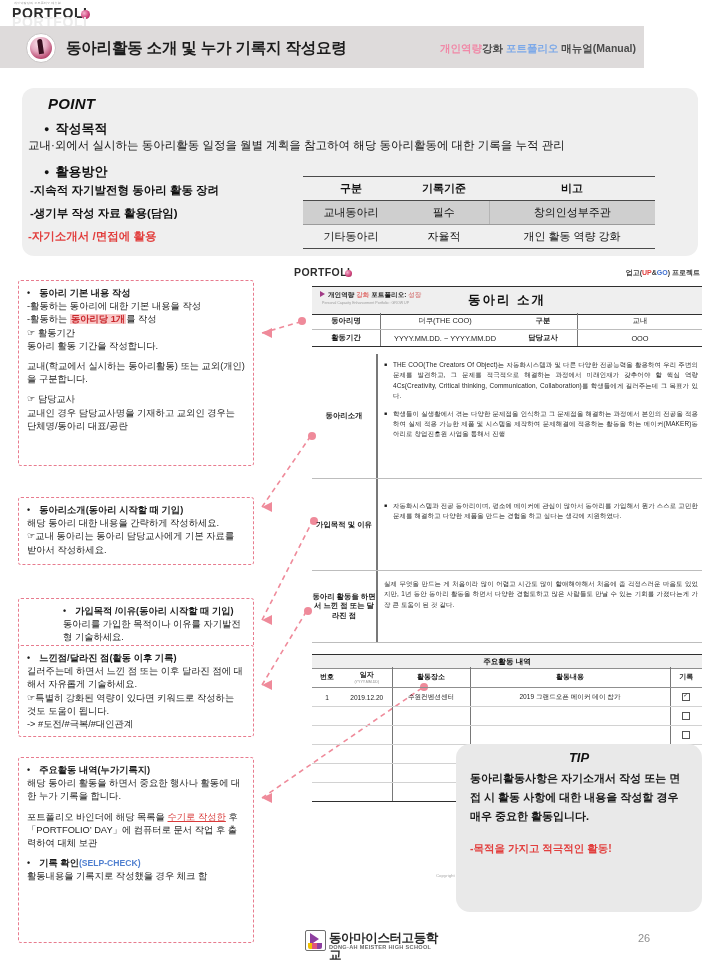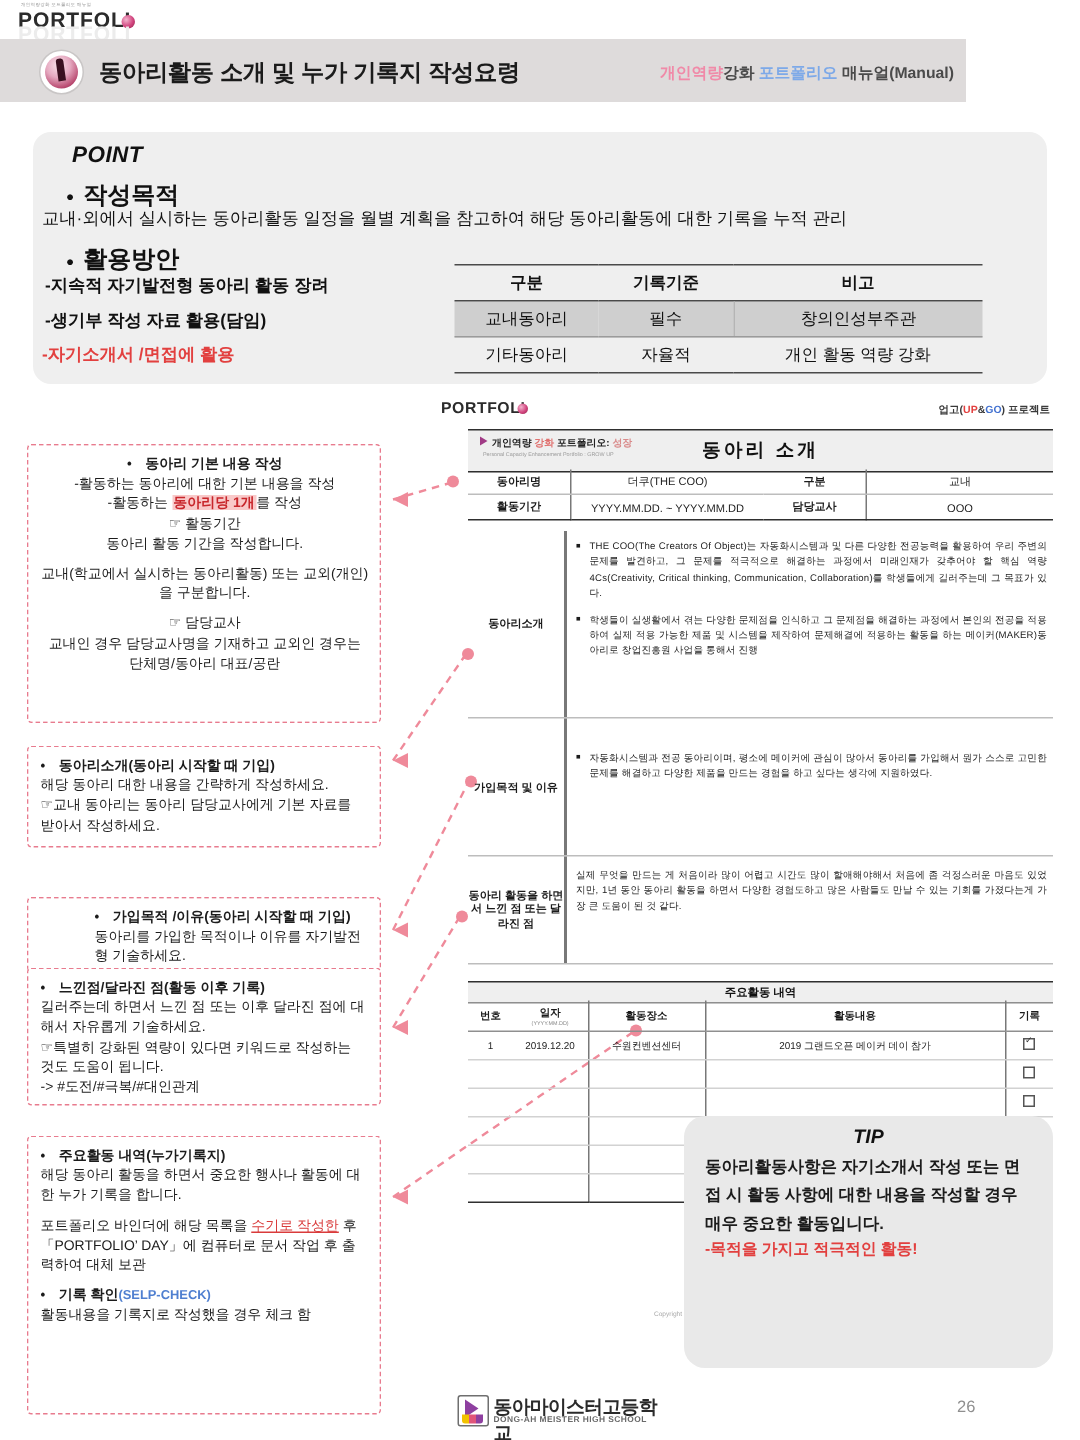--- a/index.html
+++ b/index.html
@@ -76,21 +76,21 @@
   .point-panel {
     position: absolute; left: 22px; top: 88px; width: 676px; height: 168px;
     background: #efefef; border-radius: 12px;
   }
   .point-title {
     position: absolute; left: 26px; top: 7px;
     font-size: 15px; font-weight: bold; font-style: italic; color: #111;
     letter-spacing: .3px;
   }
   .pt-bullet {
-    position: absolute; font-size: 16px; font-weight: bold; color: #111;
+    position: absolute; font-size: 13px; font-weight: bold; color: #111;
   }
   .pt-bullet::before {
     content: "\25CF"; font-size: 9px; margin-right: 6px; vertical-align: 1px;
   }
   .pt-line {
     position: absolute; font-size: 11.5px; color: #111; white-space: nowrap;
   }
   .pt-line.bold { font-weight: bold; }
   .pt-line.red { color: #e2403f; font-weight: bold; }
 
@@ -231,21 +231,21 @@
   .tipbox {
     position: absolute; left: 456px; top: 744px; width: 246px; height: 168px;
     background: #e9e9e9; border-radius: 14px; box-sizing: border-box;
     padding: 6px 14px;
   }
   .tip-title {
     text-align: center; font-size: 13px; font-weight: bold; font-style: italic;
     color: #111; margin-bottom: 4px;
   }
   .tip-body { font-size: 11px; line-height: 1.72; color: #1b1b1b; font-weight: bold; }
-  .tip-foot { margin-top: 0; font-size: 10.5px; font-weight: bold; color: #e2403f; }
+  .tip-foot { margin-top: 16px; font-size: 10.5px; font-weight: bold; color: #e2403f; }
 
   
   .footer-logo { position: absolute; left: 305px; top: 928px; width: 140px; height: 26px; }
   .fl-mark {
     position: absolute; left: 0; top: 2px; width: 19px; height: 19px;
     border: 1.4px solid #6f6f6f; border-radius: 2px; overflow: hidden; background: #fff;
   }
   .fl-mark .tri {
     position: absolute; left: 4px; top: 2px; width: 0; height: 0;
     border-left: 9px solid #8e3fa0; border-top: 6px solid transparent; border-bottom: 6px solid transparent;
@@ -329,21 +329,21 @@
     <circle cx="308" cy="611" r="4"></circle>
     <circle cx="424" cy="687" r="4"></circle>
     <polygon points="262,333 272,328 272,338"></polygon>
     <polygon points="262,507 272,502 272,512"></polygon>
     <polygon points="262,620 272,615 272,625"></polygon>
     <polygon points="262,685 272,680 272,690"></polygon>
     <polygon points="262,798 272,793 272,803"></polygon>
   </g>
 </svg>
 
-<div class="anno" style="top:296px; height:186px;text-align:center;">
+<div class="anno" style="top:280px; height:186px;">
   <div class="hd">동아리 기본 내용 작성</div>
   <div>-활동하는 동아리에 대한 기본 내용을 작성</div>
   <div>-활동하는 <span class="mark">동아리당 1개</span>를 작성</div>
   <div>☞ 활동기간</div>
   <div>동아리 활동 기간을 작성합니다.</div>
   <span class="gap"></span>
   <div>교내(학교에서 실시하는 동아리활동) 또는 교외(개인)을 구분합니다.</div>
   <span class="gap"></span>
   <div>☞ 담당교사</div>
   <div>교내인 경우 담당교사명을 기재하고 교외인 경우는 단체명/동아리 대표/공란</div>

